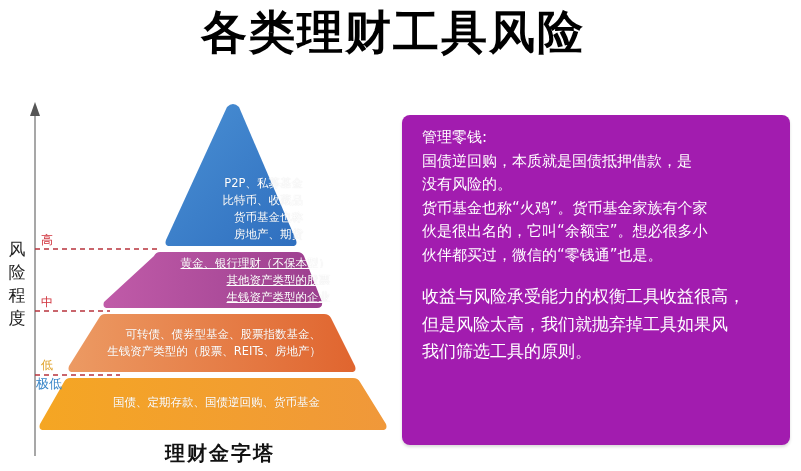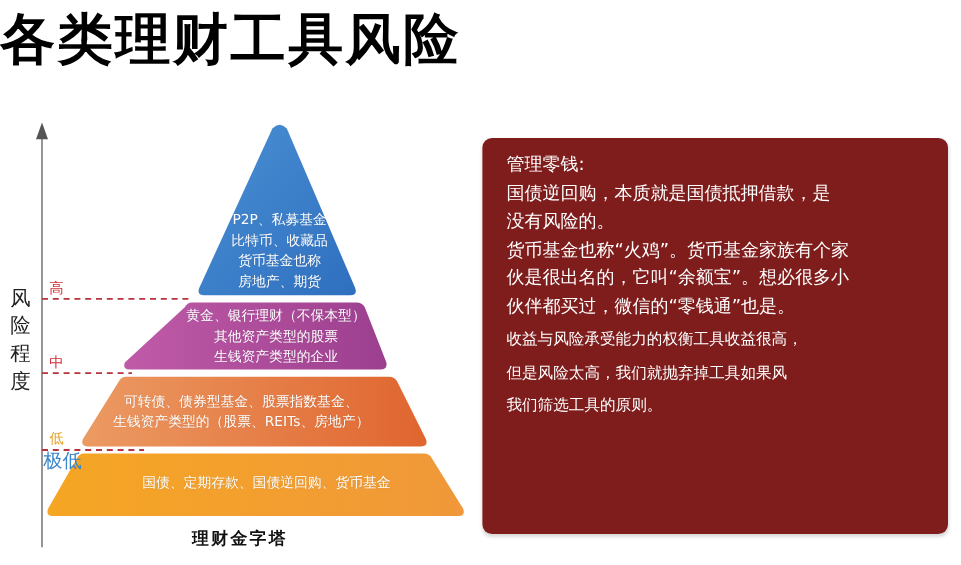--- a/index.html
+++ b/index.html
@@ -1,35 +1,35 @@
 <!DOCTYPE html>
 <html><head>
 <meta charset="utf-8">
 <style>
   html, body { margin: 0; padding: 0; background: #ffffff; }
   body { width: 801px; height: 471px; position: relative; overflow: hidden;
          font-family: "DejaVu Sans", "Liberation Sans", sans-serif; }
-  .title { position: absolute; left: 0; top: 4px; width: 786px; 
+  .title { position: absolute; left: 0; top: 4px; width: 786px; text-align: center;
            font-family: "DejaVu Serif", "Liberation Serif", serif; font-weight: bold;
            font-size: 46px; letter-spacing: 2px; color: #000; line-height: 56px; }
   .pyr-svg { position: absolute; left: 0; top: 0; }
-  .tier-text { position: absolute; color: #ffffff; text-align: center; font-size: 11.5px;
+  .tier-text { position: absolute; color: #ffffff; text-align: right; font-size: 11.5px;
                line-height: 17px; text-shadow: 0 0 1px rgba(0,0,0,0.15); }
   .tier-text div { white-space: nowrap; }
   .axis-label { position: absolute; left: 6px; top: 238px; width: 22px; font-size: 17px;
                 line-height: 23px; color: #222; text-align: center; }
   .axis-label span { display: block; }
   .level { position: absolute; font-size: 12px; line-height: 14px; }
-  .caption { position: absolute; left: 160px; top: 440px; width: 120px; 
-             font-size: 14px; font-weight: bold; letter-spacing: 2px; color: #111; }
+  .caption { position: absolute; left: 160px; top: 440px; width: 120px; text-align: center;
+             font-size: 20px; font-weight: bold; letter-spacing: 2px; color: #111; }
   .infobox { position: absolute; left: 402px; top: 115px; width: 388px; height: 330px;
-             background: #7f1d1d; border-radius: 8px; box-shadow: 0 2px 3px rgba(0,0,0,0.15);
+             background: #a21caf; border-radius: 8px; box-shadow: 0 2px 3px rgba(0,0,0,0.15);
              color: #ffffff; box-sizing: border-box; padding: 11px 10px 10px 20px; }
   .infobox .p1 { font-size: 15px; line-height: 23.5px; }
-  .infobox .p2 { font-size: 13px; line-height: 27.5px; margin-top: 3px; }
+  .infobox .p2 { font-size: 17px; line-height: 27.5px; margin-top: 16px; }
   .infobox .line { display: block; white-space: nowrap; }
 </style>
 </head>
 <body>
 
 <div class="title">各类理财工具风险</div>
 
 <svg class="pyr-svg" width="801" height="471">
   <defs>
     <linearGradient id="gBlue" x1="0" y1="0" x2="1" y2="1">
@@ -70,41 +70,41 @@
 <div class="axis-label">
   <span>风</span>
   <span>险</span>
   <span>程</span>
   <span>度</span>
 </div>
 
 <div class="level" style="left:41px;top:233px;color:#d0313b;">高</div>
 <div class="level" style="left:41px;top:295px;color:#d0313b;">中</div>
 <div class="level" style="left:41px;top:358px;color:#e0a22a;">低</div>
-<div class="level" style="left:36px;top:377px;color:#3a86c8;font-size:16px;">极低</div>
+<div class="level" style="left:36px;top:377px;color:#3a86c8;font-size:13px;">极低</div>
 
 <div class="tier-text" style="left:163px;top:175px;width:140px;">
   <div>P2P、私募基金</div>
   <div>比特币、收藏品</div>
   <div>货币基金也称</div>
   <div>房地产、期货</div>
 </div>
 
-<div class="tier-text" style="left:130px;top:255px;width:200px;">
+<div class="tier-text" style="left:130px;top:255px;width:200px;text-decoration:underline;">
   <div>黄金、银行理财（不保本型）</div>
   <div>其他资产类型的股票</div>
   <div>生钱资产类型的企业</div>
 </div>
 
 <div class="tier-text" style="left:81px;top:326px;width:240px;">
   <div>可转债、债券型基金、股票指数基金、</div>
   <div>生钱资产类型的（股票、REITs、房地产）</div>
 </div>
 
-<div class="tier-text" style="left:97px;top:394px;width:250px;">
+<div class="tier-text" style="left:70px;top:394px;width:250px;">
   <div>国债、定期存款、国债逆回购、货币基金</div>
 </div>
 
 <div class="caption">理财金字塔</div>
 
 <div class="infobox">
   <div class="p1">
     <span class="line">管理零钱:</span>
     <span class="line">国债逆回购，本质就是国债抵押借款，是</span>
     <span class="line">没有风险的。</span>

